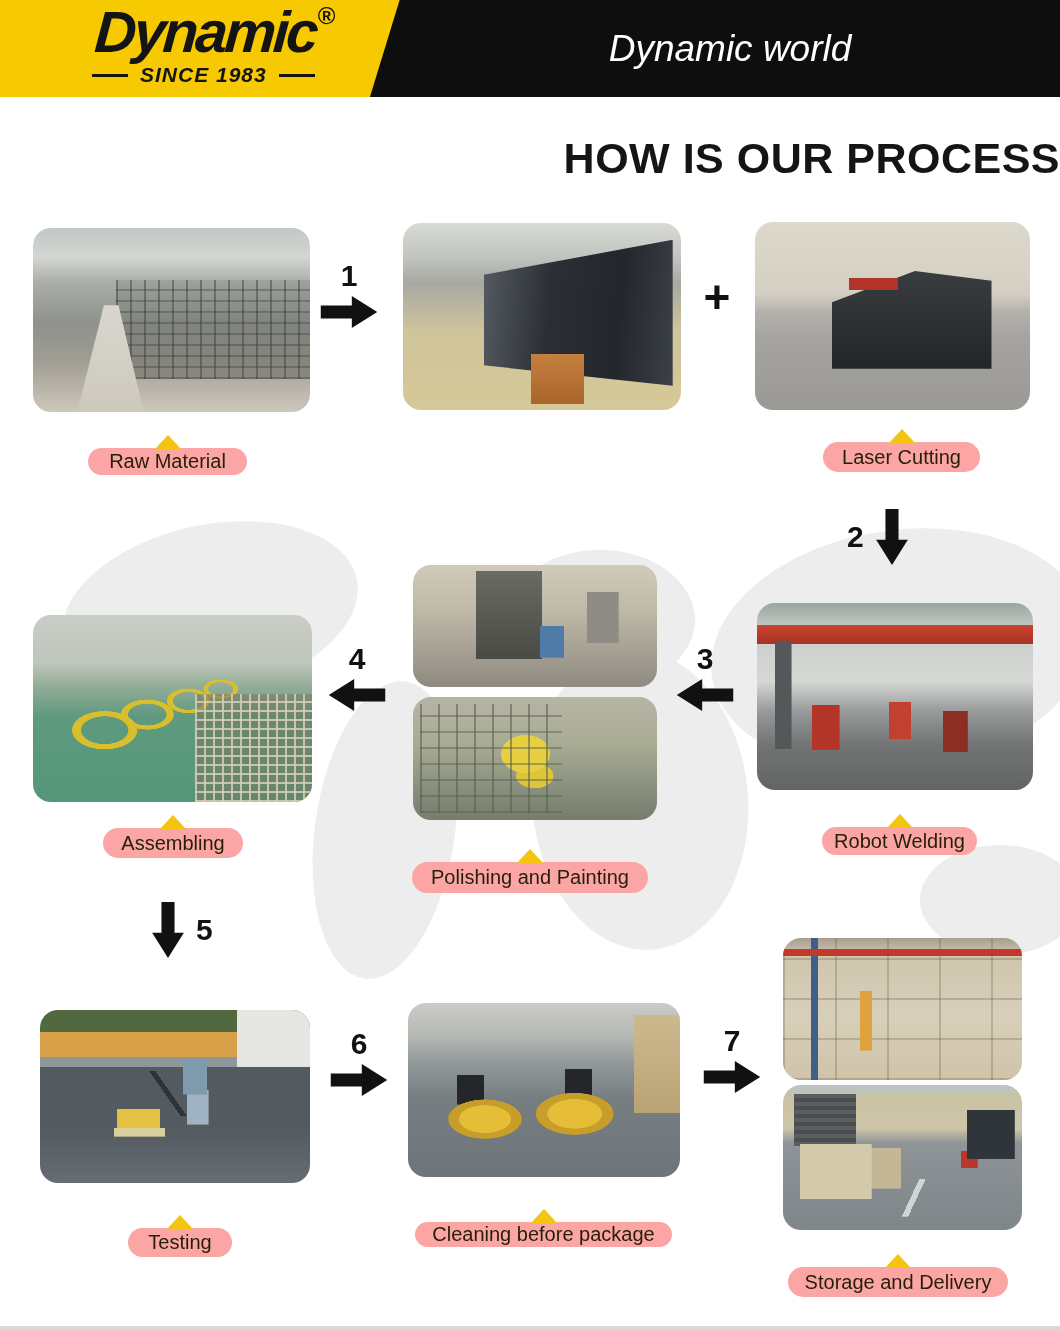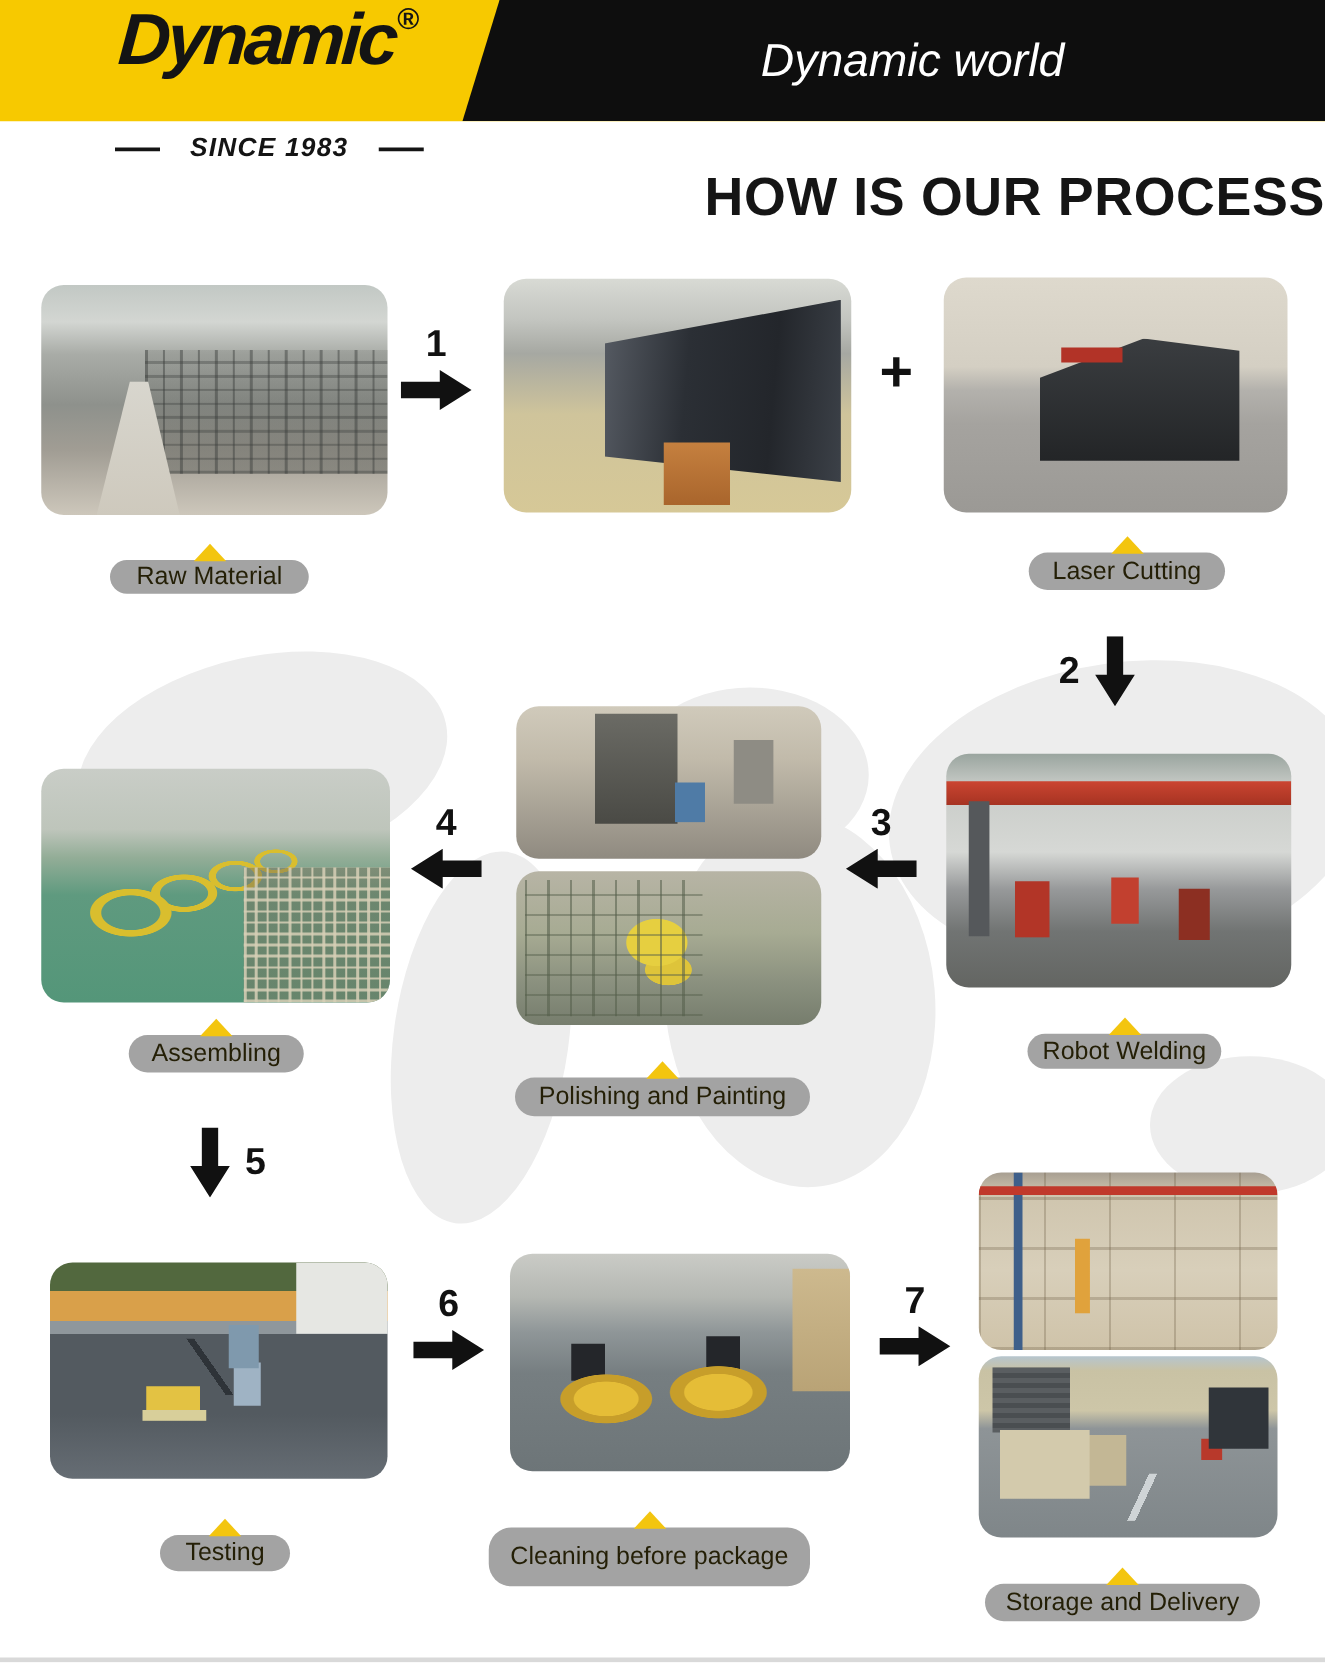--- a/index.html
+++ b/index.html
@@ -7,21 +7,21 @@
         font-family:"Liberation Sans", sans-serif;}
 
   
   .header{position:absolute;left:0;top:0;width:1060px;height:97px;background:#F7C900;}
   .header-black{position:absolute;inset:0;background:#0e0e0e;
         clip-path:polygon(37.7% 0,100% 0,100% 100%,34.9% 100%);}
   .logo-block{position:absolute;left:95px;top:2px;color:#141414;z-index:2;}
   .brand{font-size:58px;font-weight:bold;font-style:italic;letter-spacing:-3px;line-height:60px;
         transform:skewX(-4deg);display:inline-block;}
   .reg{font-size:24px;font-weight:bold;vertical-align:28px;margin-left:2px;}
-  .since-row{position:absolute;left:92px;top:63px;display:flex;align-items:center;gap:24px;z-index:2;margin-top:44px;}
+  .since-row{position:absolute;left:92px;top:63px;display:flex;align-items:center;gap:12px;z-index:2;}
   .since-dash{width:36px;height:3px;background:#141414;}
   .since-text{font-size:21px;font-weight:bold;font-style:italic;letter-spacing:1px;color:#141414;}
   .tagline{position:absolute;left:410px;top:0;width:640px;height:97px;display:flex;
         align-items:center;justify-content:center;gap:52px;z-index:2;
         color:#ffffff;font-size:37px;font-weight:normal;font-style:italic;white-space:nowrap;}
 
   
   .page-title{position:absolute;top:134px;left:0;width:100%;text-align:right;
         font-size:43px;font-weight:bold;color:#151515;letter-spacing:0.5px;}
 
@@ -131,34 +131,34 @@
   #photo-storage-bottom::before{inset:0;background:
     repeating-linear-gradient(0deg,#5a5e61 0 4px,#4a4e51 4px 8px) 6% 10%/26% 36% no-repeat,
     linear-gradient(#30353a,#30353a) 96% 26%/20% 34% no-repeat,
     linear-gradient(#b8392b,#b8392b) 80% 52%/7% 12% no-repeat;}
   #photo-storage-bottom::after{inset:0;background:
     linear-gradient(#d3caac,#d3caac) 10% 66%/30% 38% no-repeat,
     linear-gradient(#c3b795,#c3b795) 40% 60%/16% 28% no-repeat,
     linear-gradient(115deg,transparent 0 48%,#cfd4d6 48% 52%,transparent 52%) 62% 88%/60% 26% no-repeat;}
 
   
-  .step-label{position:absolute;background:#a3a3a3;border-radius:18px;z-index:2;
+  .step-label{position:absolute;background:#fca5a5;border-radius:18px;z-index:2;
     display:flex;align-items:center;justify-content:center;white-space:nowrap;
     font-size:20px;color:#241f06;}
   .step-label::before{content:"";position:absolute;top:-13px;left:50%;transform:translateX(-50%);
     border-left:13px solid transparent;border-right:13px solid transparent;
     border-bottom:14px solid #F3C50F;}
   #label-raw-material{left:88px;top:448px;width:159px;height:27px;}
   #label-processing{left:415px;top:440px;width:253px;height:27px;}
   #label-laser{left:823px;top:442px;width:157px;height:30px;}
   #label-welding{left:822px;top:827px;width:155px;height:28px;}
   #label-polishing{left:412px;top:862px;width:236px;height:31px;}
   #label-assembling{left:103px;top:828px;width:140px;height:30px;}
   #label-testing{left:128px;top:1228px;width:104px;height:29px;}
-  #label-cleaning{left:391px;top:1222px;width:257px;height:47px;}
+  #label-cleaning{left:415px;top:1222px;width:257px;height:25px;}
   #label-storage{left:788px;top:1267px;width:220px;height:30px;}
 
   
   .arrow{position:absolute;z-index:2;display:flex;align-items:center;color:#111;}
   .arrow.col{flex-direction:column;gap:5px;}
   .arrow.row{flex-direction:row;gap:12px;}
   .arrow-num{font-size:30px;font-weight:bold;line-height:30px;}
   .arrow svg{display:block;}
   #arrow-1{left:320px;top:261px;}
   #arrow-2{left:847px;top:509px;}

